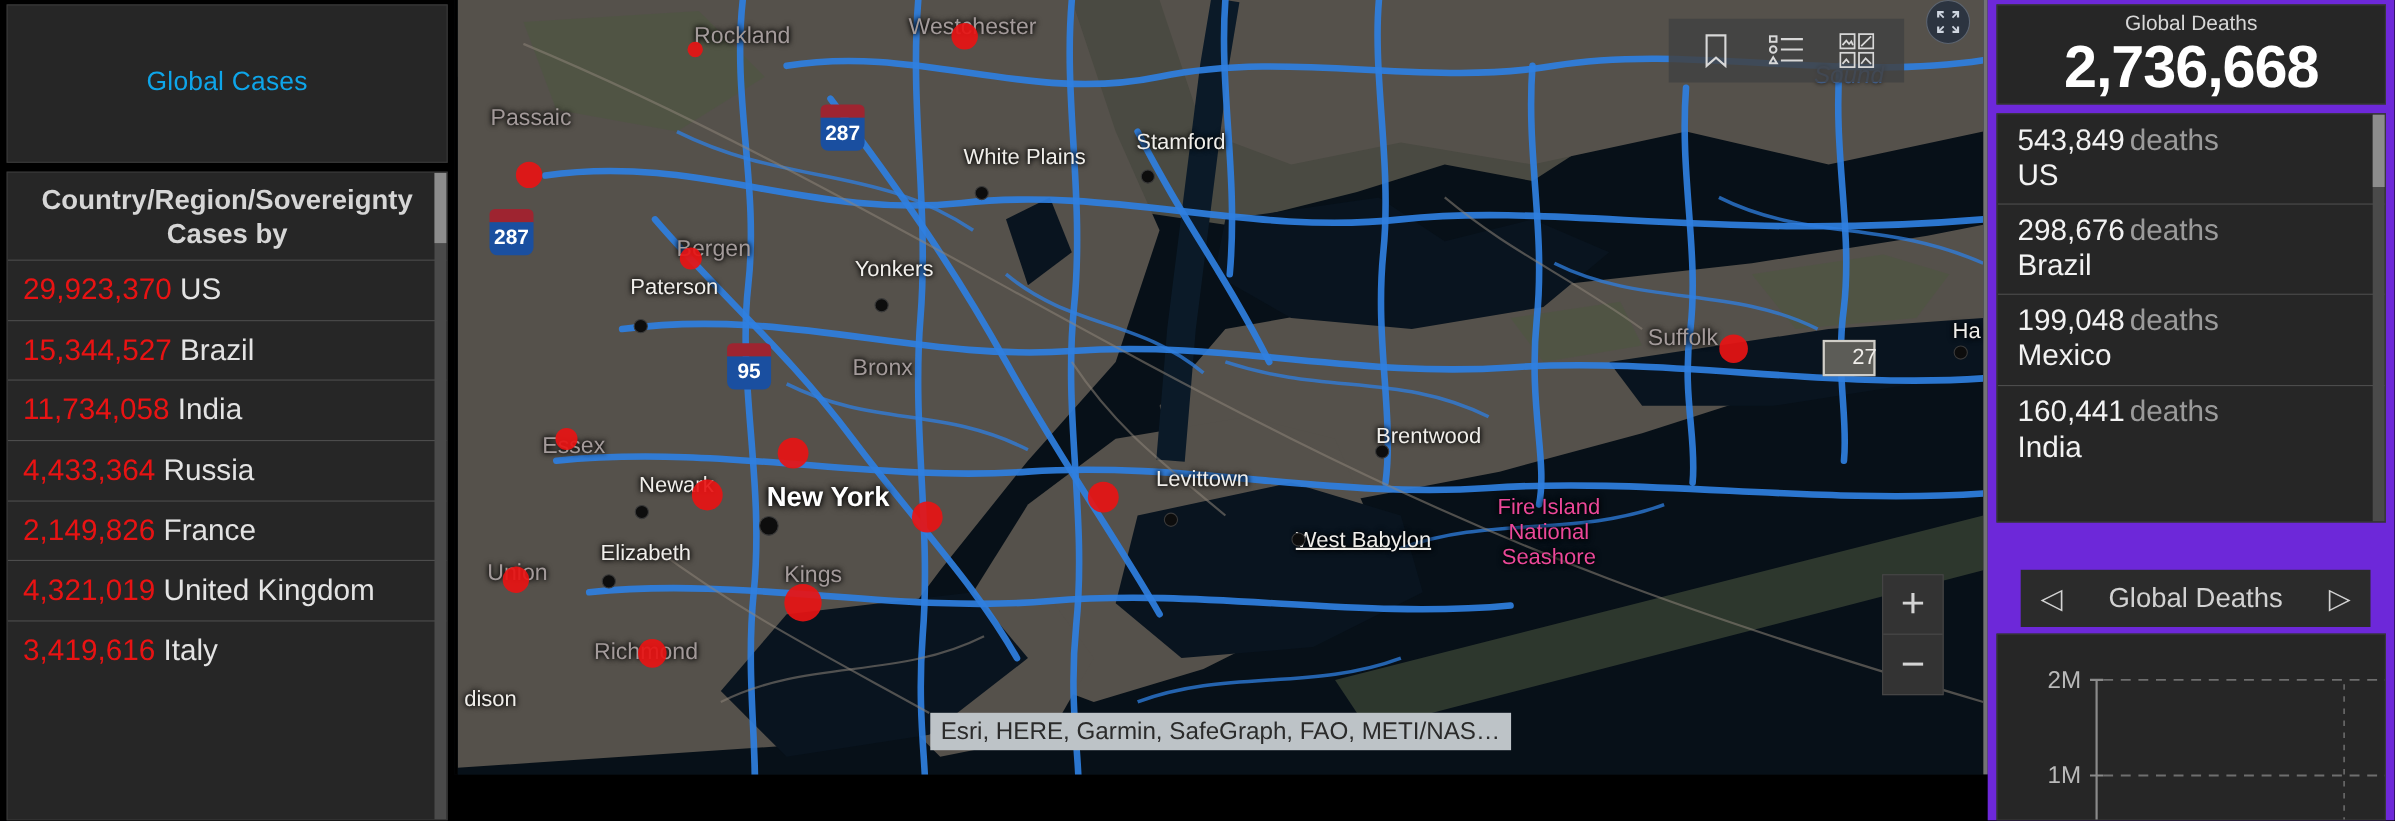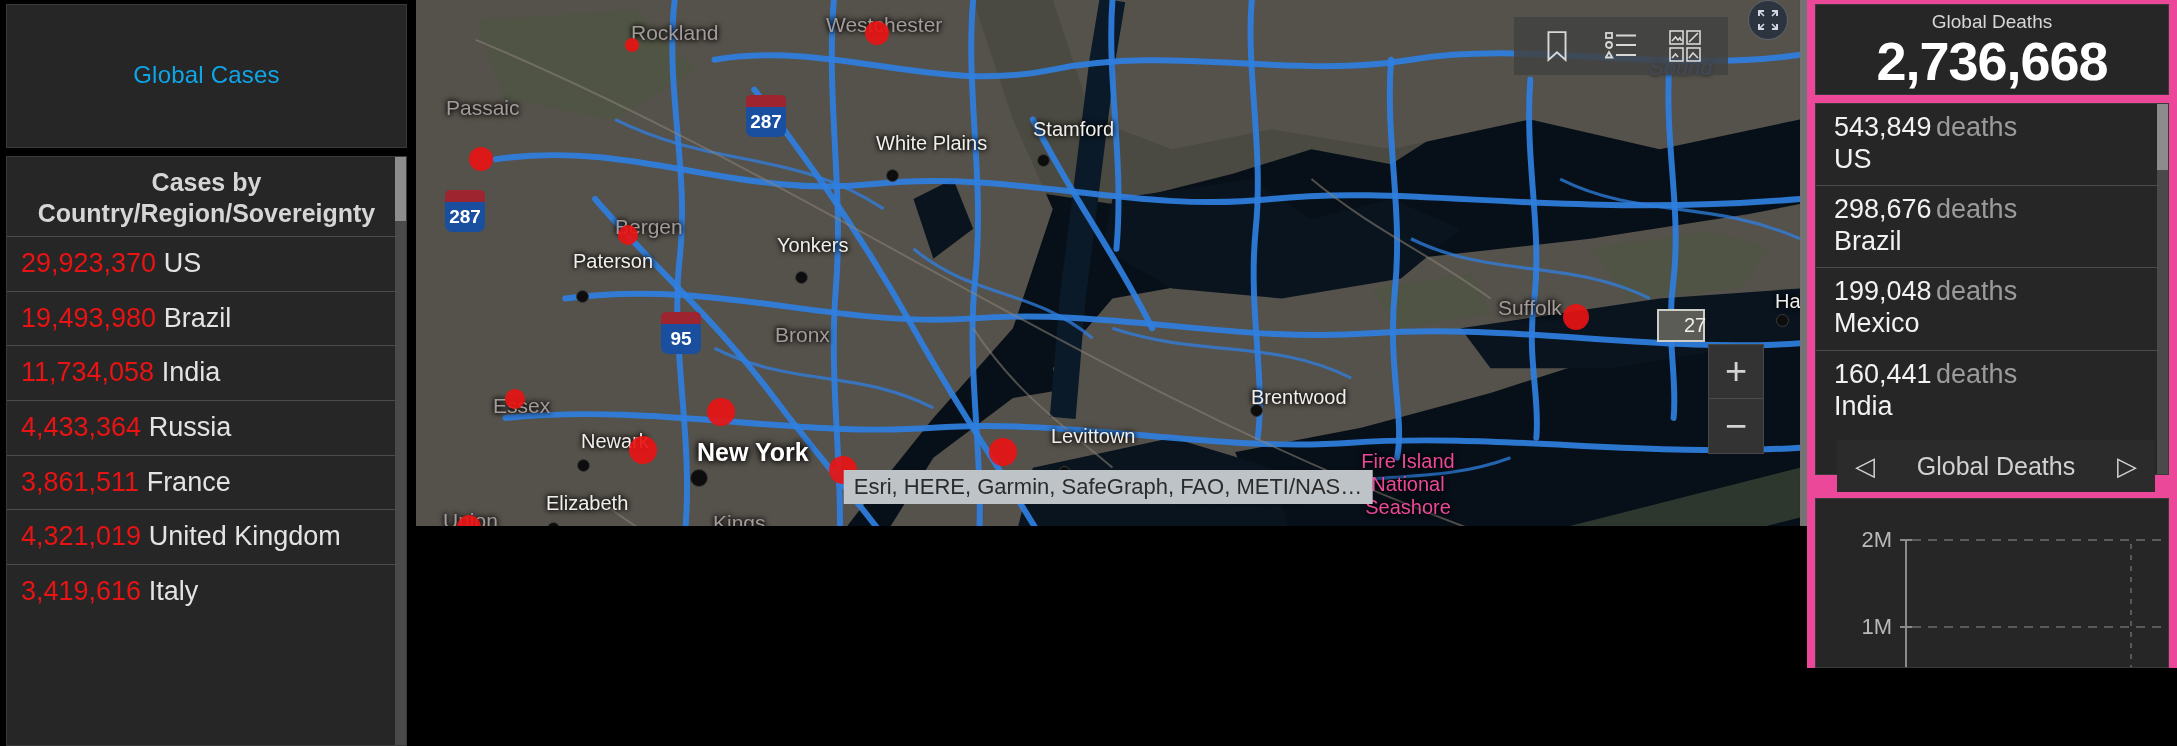--- a/index.html
+++ b/index.html
@@ -25,21 +25,21 @@
   .list-scroll { position:relative; }
   .list-row { border-top:1px solid #4c4c4c; padding:9px 10px 9px 14px; font-size:27px; line-height:1.32; color:#e6e6e6; }
   .list-row:first-child { border-top:1px solid #4c4c4c; }
   .list-row .num { color:#e81313; font-weight:400; }
   .list-row .nm { color:#e3e3e3; }
 
   .vscroll { position:absolute; top:0; right:0; width:11px; height:100%; background:#4a4a4a; }
   .vscroll .thumb { position:absolute; left:0; width:11px; background:#8c8c8c; }
 
   
-  .map-wrap { position:relative; flex:1; height:526px; background:#0b1016; border-left:3px solid #000; border-right:7px solid #737373; overflow:hidden; }
+  .map-wrap { position:relative; flex:1; height:704px; background:#0b1016; border-left:3px solid #000; border-right:4px solid #737373; overflow:hidden; }
   .map-canvas { position:absolute; inset:0; }
   .label { position:absolute; white-space:nowrap; pointer-events:none; }
   .lbl-city   { color:#f0eeea; font-size:20px; text-shadow:0 0 4px #000,0 0 6px #000; }
   .lbl-city-b { color:#ffffff; font-size:25px; font-weight:700; text-shadow:0 0 5px #000,0 0 8px #000; }
   .lbl-county { color:#a39a9a; font-size:21px; text-shadow:0 0 4px #000,0 0 6px #000; }
   .lbl-park   { color:#ec4899; font-size:20px; text-align:center; text-shadow:0 0 4px #000,0 0 6px #000; }
   .lbl-sound  { color:#3f6fb5; font-size:22px; font-style:italic; text-shadow:0 0 4px #000; }
   .citydot { position:absolute; width:13px; height:13px; border-radius:50%; background:#0d0d0d; border:1px solid #3a3a3a; }
   .casedot { position:absolute; border-radius:50%; background:#e81313; opacity:.92; }
 
@@ -52,21 +52,21 @@
   .map-toolbar .tbicon { width:34px; height:34px; color:#d8d8d8; display:flex; align-items:center; justify-content:center; cursor:pointer; }
   .expand-btn { position:absolute; top:0px; right:12px; width:40px; height:40px; border-radius:50%; background:#2c3440; border:1px solid #5c6470; display:flex; align-items:center; justify-content:center; color:#cfd6e0; cursor:pointer; }
 
   .zoom-ctl { position:absolute; right:36px; bottom:72px; width:56px; background:#333333; border:1px solid #474747; display:flex; flex-direction:column; }
   .zoom-ctl div { height:54px; display:flex; align-items:center; justify-content:center; color:#d4d4d4; font-size:38px; font-weight:300; cursor:pointer; }
   .zoom-ctl div:first-child { border-bottom:1px solid #4a4a4a; }
 
   .attrib { position:absolute; bottom:22px; left:50%; transform:translateX(-50%); background:#bdc3c7; color:#2b2b2b; font-size:22px; padding:4px 10px; white-space:nowrap; }
 
   
-  .right-col { width:370px; flex:0 0 370px; height:668px; background:#ec4899; padding:4px 8px 0 8px; position:relative; display:flex; flex-direction:column; gap:8px; }
+  .right-col { width:370px; flex:0 0 370px; height:746px; background:#6d28d9; padding:4px 8px 0 8px; position:relative; display:flex; flex-direction:column; gap:8px; }
   .kpi-right { padding:6px 0 4px 0; }
   .kpi-right .kpi-label { text-align:center; font-size:19px; color:#d6d6d6; }
   .kpi-right .kpi-value { text-align:center; font-size:54px; font-weight:700; color:#ffffff; line-height:1.05; letter-spacing:-1px; }
   .dpanel { position:relative; height:372px; overflow:hidden; }
   .drow { border-top:1px solid #4c4c4c; padding:8px 14px 10px 18px; }
   .drow:first-child { border-top:none; }
   .drow .dnum { font-size:27px; color:#f2f2f2; }
   .drow .dunit { font-size:27px; color:#9b9b9b; }
   .drow .dname { font-size:27px; color:#f2f2f2; display:block; line-height:1.2; }
 
@@ -84,29 +84,29 @@
 <div class="dash">
 
   <div class="left-col">
 
     <div class="panel kpi-left">
       <div class="kpi-label">Global Cases</div>
     </div>
 
     <div class="panel list-panel">
       <div class="list-title">
+        <div>Country/Region/Sovereignty</div>
         <div>Cases by</div>
-        <div>Country/Region/Sovereignty</div>
       </div>
       <div class="list-scroll" id="cases-list">
           <div class="list-row"><span class="num">29,923,370</span> <span class="nm">US</span></div>
-          <div class="list-row"><span class="num">19,493,980</span> <span class="nm">Brazil</span></div>
+          <div class="list-row"><span class="num">15,344,527</span> <span class="nm">Brazil</span></div>
           <div class="list-row"><span class="num">11,734,058</span> <span class="nm">India</span></div>
           <div class="list-row"><span class="num">4,433,364</span> <span class="nm">Russia</span></div>
-          <div class="list-row"><span class="num">3,861,511</span> <span class="nm">France</span></div>
+          <div class="list-row"><span class="num">2,149,826</span> <span class="nm">France</span></div>
           <div class="list-row"><span class="num">4,321,019</span> <span class="nm">United Kingdom</span></div>
           <div class="list-row"><span class="num">3,419,616</span> <span class="nm">Italy</span></div>
         </div>
       <div class="vscroll">
         <div class="thumb" style="top:0px;height:64px;"></div>
       </div>
     </div>
 
   </div>
 

